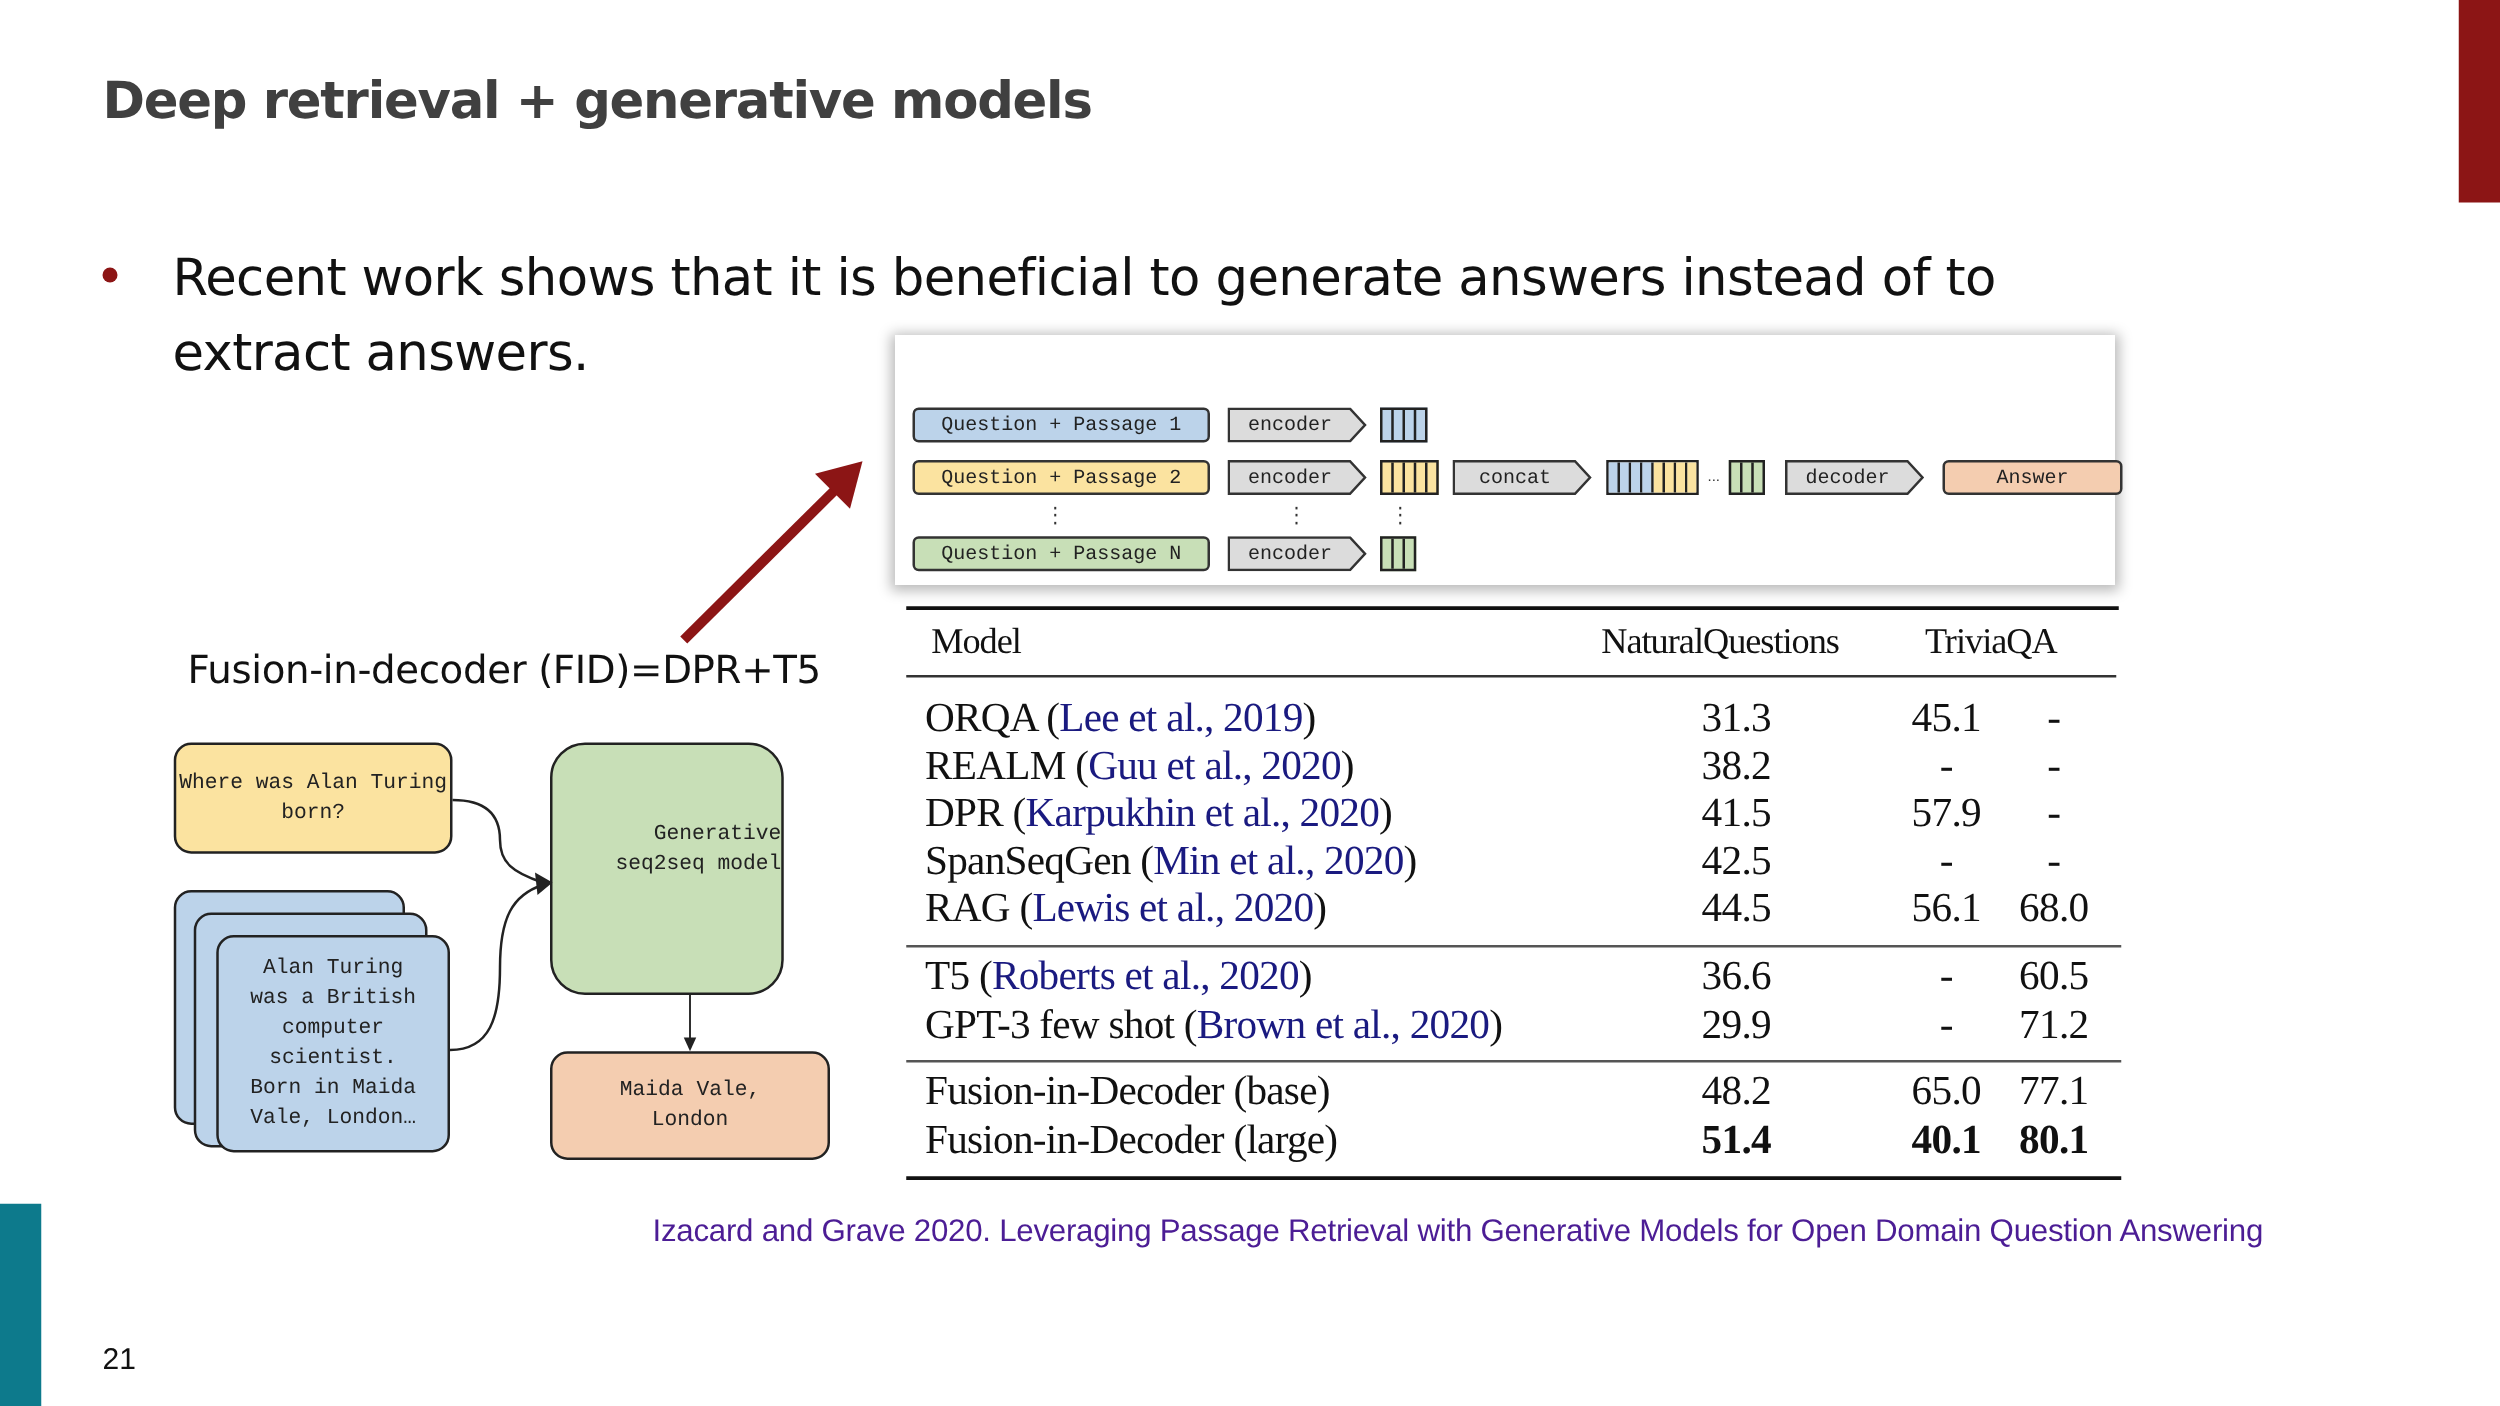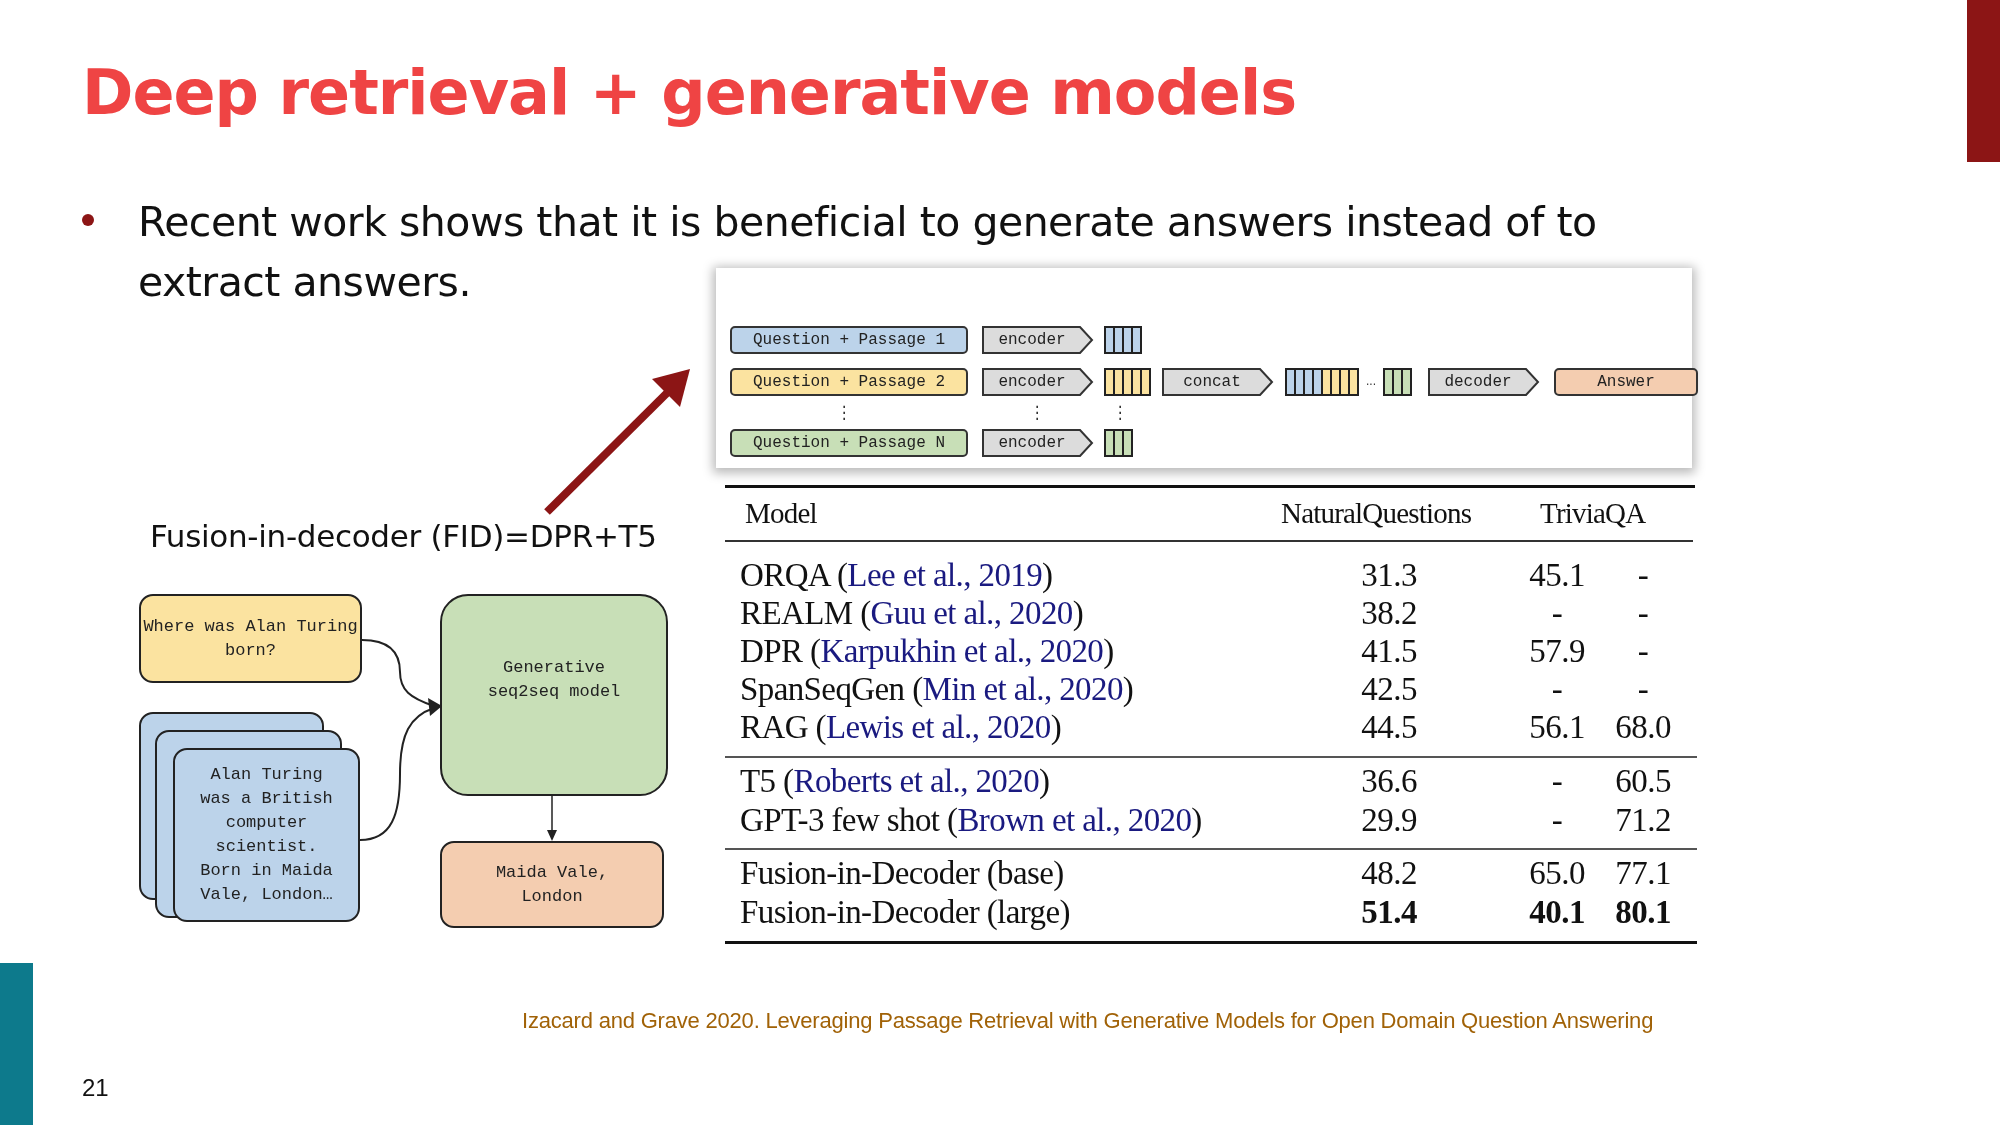--- a/index.html
+++ b/index.html
@@ -1,25 +1,25 @@
 <!DOCTYPE html>
 <html><head>
 <meta charset="utf-8">
 <style>
   html, body { margin: 0; padding: 0; }
   body { width: 2000px; height: 1125px; position: relative; background: #ffffff; overflow: hidden; font-family: "Liberation Sans", sans-serif; }
   .abs { position: absolute; }
-  .title { left: 82px; top: 56px; font-family: "DejaVu Sans", sans-serif; font-weight: bold; font-size: 62px; color: #ef4444; letter-spacing: -1px; white-space: nowrap; }
+  .title { left: 82px; top: 56px; font-family: "DejaVu Sans", sans-serif; font-weight: bold; font-size: 41px; color: #404040; letter-spacing: -1px; white-space: nowrap; }
   .red-bar { left: 1967px; top: 0; width: 33px; height: 162px; background: #8c1515; }
   .teal-bar { left: 0; top: 963px; width: 33px; height: 162px; background: #0d7a8c; }
   .bullet-dot { left: 82px; top: 214px; width: 12px; height: 12px; border-radius: 50%; background: #8c1515; }
   .bullet-line { left: 138px; font-family: "DejaVu Sans", sans-serif; font-size: 41px; color: #111; white-space: nowrap; letter-spacing: -0.5px; }
   .fid-label { left: 150px; top: 518px; font-family: "DejaVu Sans", sans-serif; font-size: 31px; color: #111; white-space: nowrap; letter-spacing: -0.3px; }
   .pagenum { left: 82px; top: 1074px; font-size: 24px; color: #111; }
-  .citation { left: 522px; top: 1008px; font-size: 22px; color: #a16207; white-space: nowrap; letter-spacing: -0.2px; }
+  .citation { left: 522px; top: 971px; font-size: 25px; color: #4c1d95; white-space: nowrap; letter-spacing: -0.2px; }
 
   
   .panel { left: 716px; top: 268px; width: 976px; height: 200px; background: #fff; box-shadow: 0 2px 10px 3px rgba(0,0,0,0.28); }
   .dbox { position: absolute; height: 28px; border: 2px solid #333; border-radius: 5px; box-sizing: border-box; display: flex; align-items: center; justify-content: center; font-size: 16px; color: #222; font-family: "Liberation Mono", monospace; white-space: nowrap; }
   .blue { background: #bcd3ea; }
   .yellow { background: #fbe3a0; }
   .green { background: #c8dfb7; }
   .orange { background: #f4cdb0; }
   .arrowbox { position: absolute; height: 28px; }
   .arrowbox svg { position: absolute; left: 0; top: 0; }
@@ -148,21 +148,21 @@
   <div class="ldbox blue" style="left:17px; top:136px; width:187px; height:188px;"></div>
   <div class="ldbox blue" style="left:35px; top:154px; width:187px; height:174px; flex-direction:column;">
     <div>Alan Turing</div>
     <div>was a British</div>
     <div>computer</div>
     <div>scientist.</div>
     <div>Born in Maida</div>
     <div>Vale, London…</div>
   </div>
 
-  <div class="ldbox green green-big" style="left:302px; top:0; width:228px; height:202px; flex-direction:column;">
+  <div class="ldbox green green-big" style="left:302px; top:0; width:187px; height:202px; flex-direction:column;align-items:flex-end;">
     <div style="margin-top:-30px">Generative</div>
     <div>seq2seq model</div>
   </div>
 
   <div class="ldbox orange" style="left:302px; top:247px; width:224px; height:87px; flex-direction:column;">
     <div>Maida Vale,</div>
     <div>London</div>
   </div>
 
   <svg class="abs" style="left:0; top:0;" width="530" height="336">

